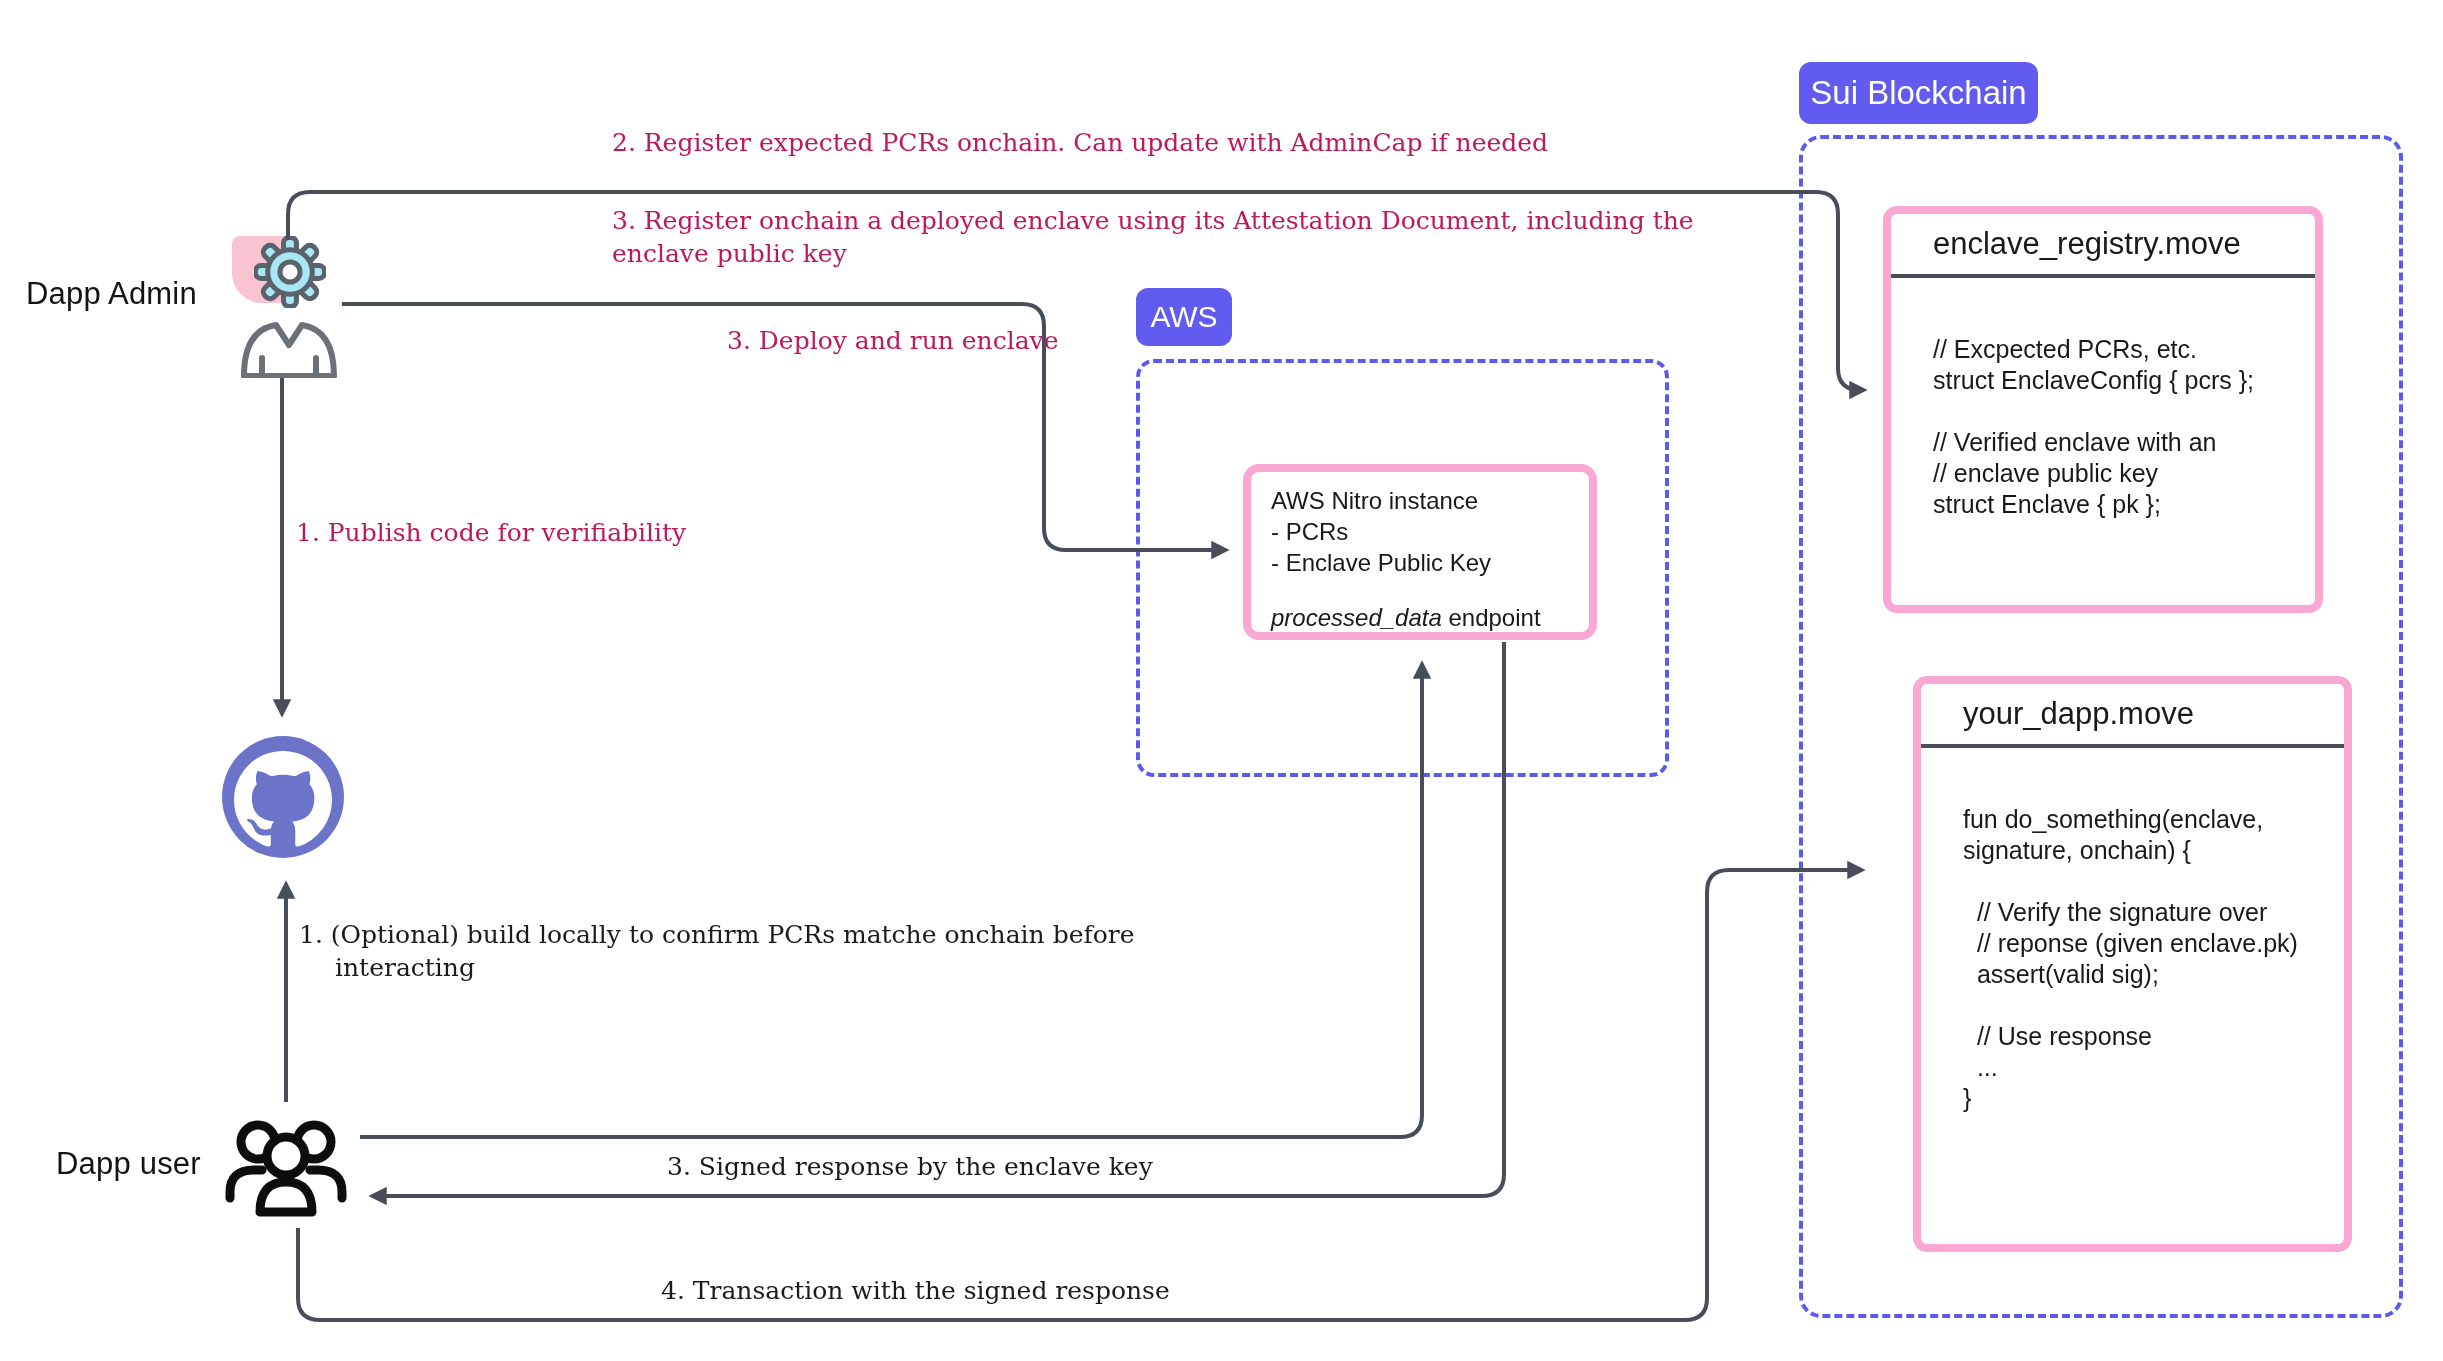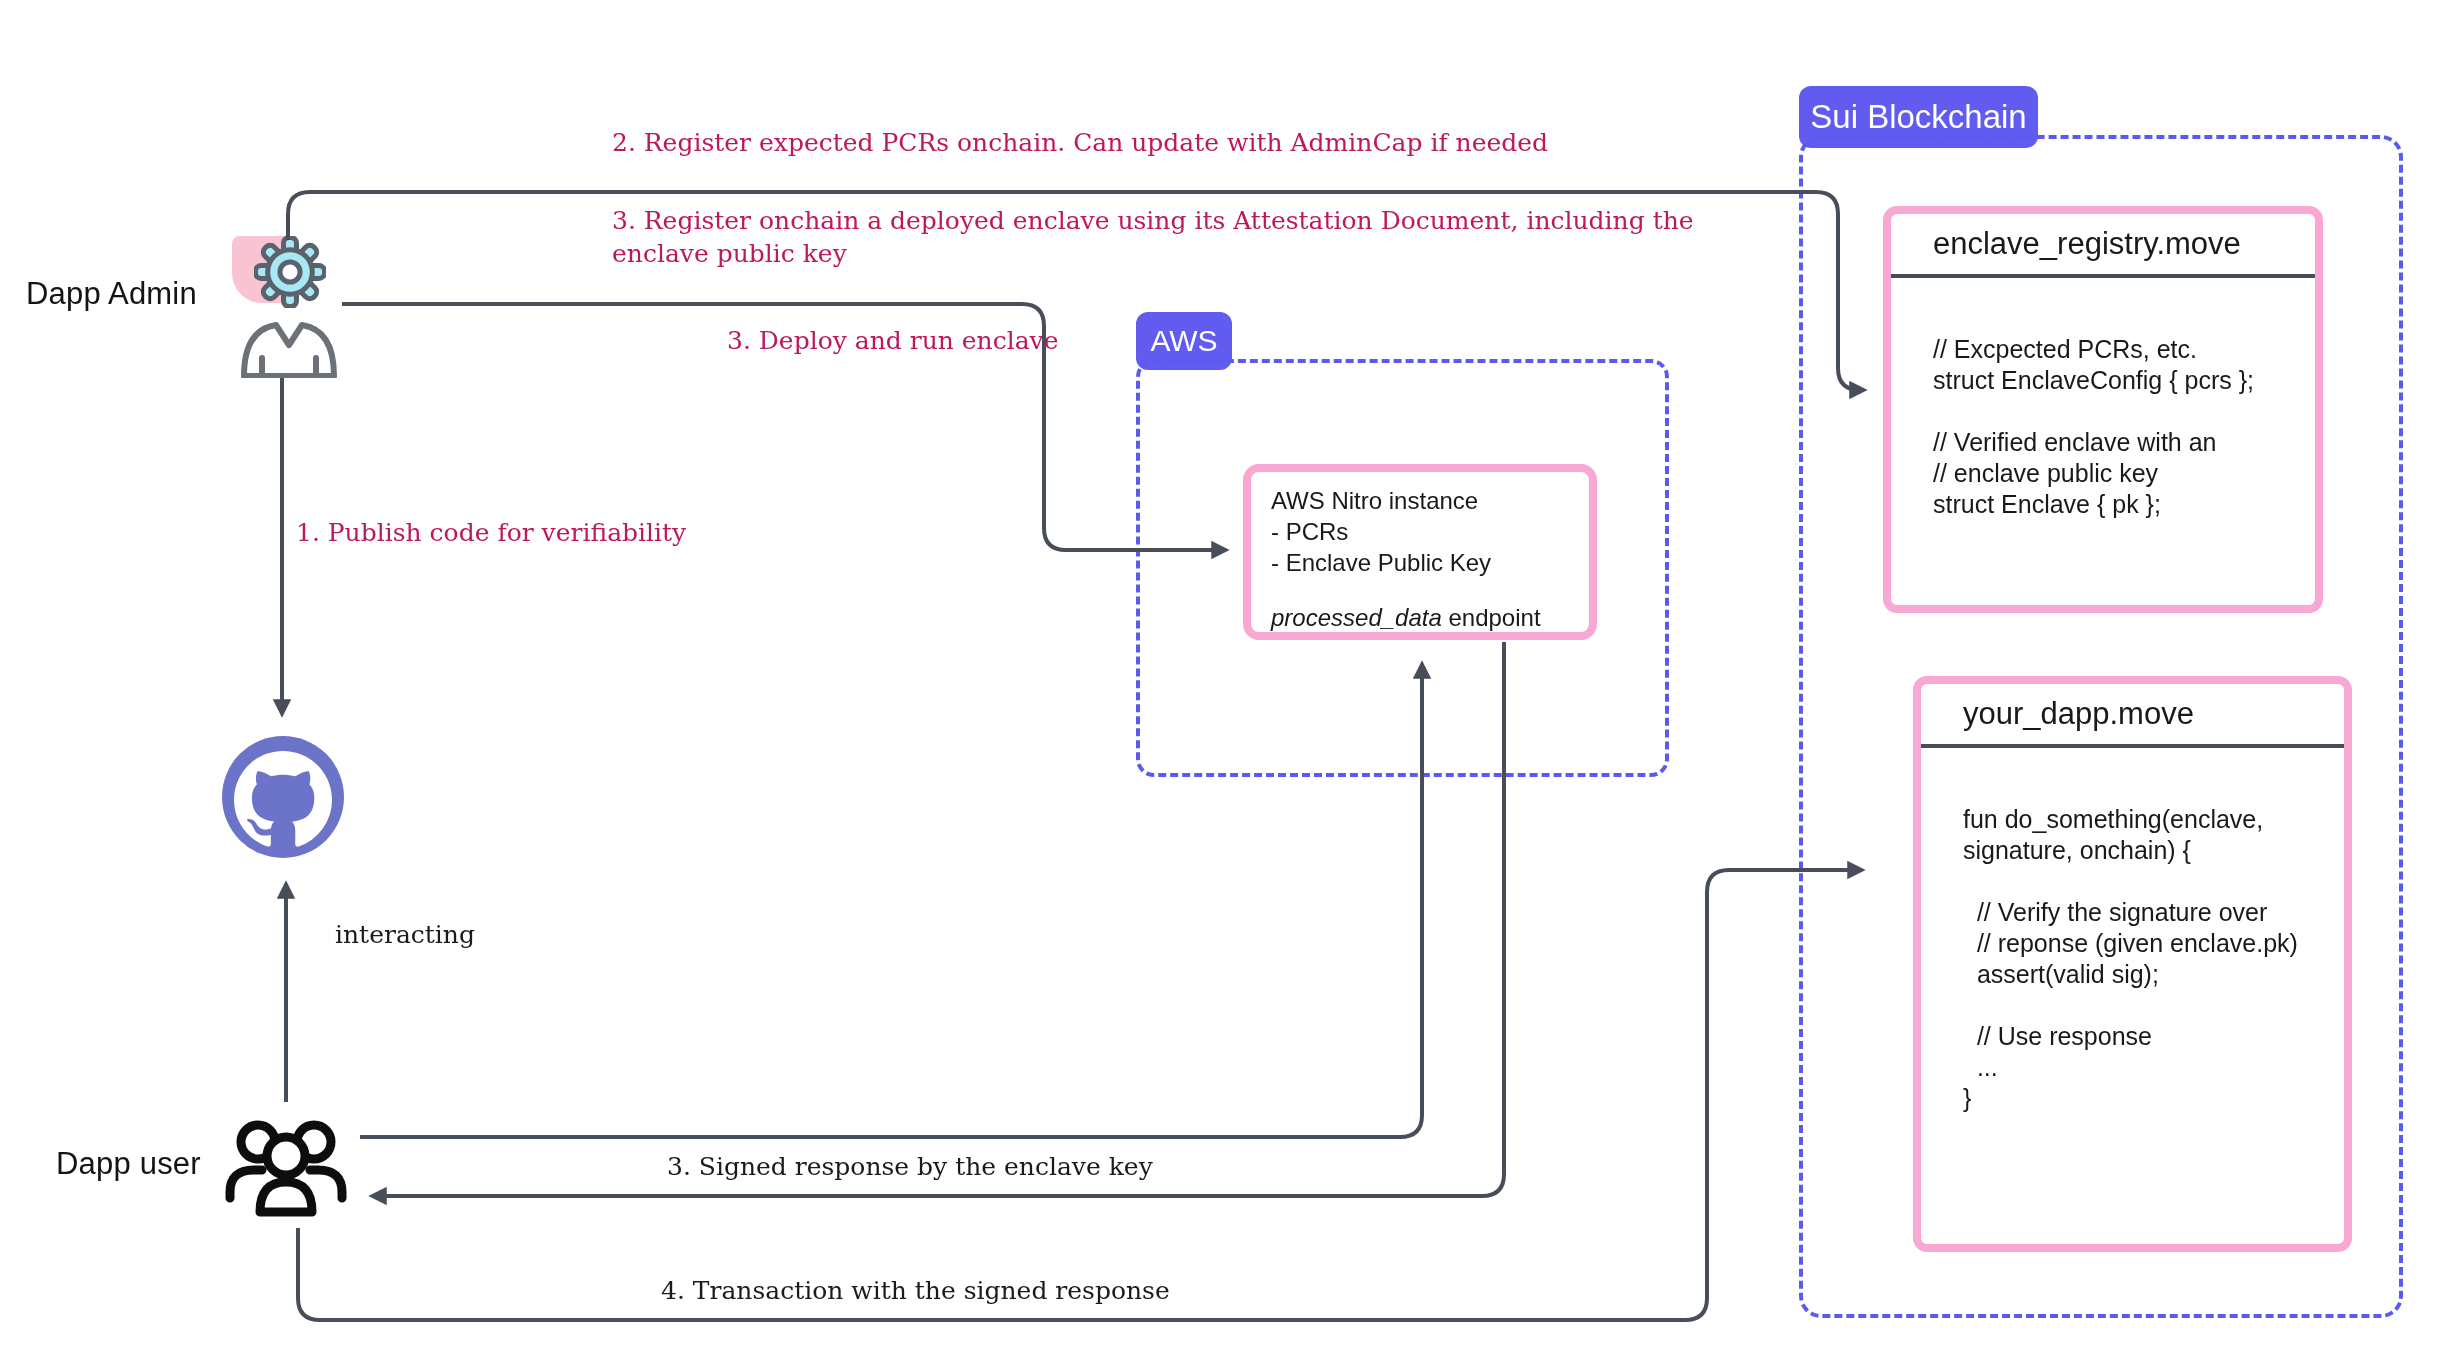--- a/index.html
+++ b/index.html
@@ -8,21 +8,21 @@
     position:relative; width:2443px; height:1361px; background:#ffffff;
     font-family:"Liberation Sans", sans-serif; overflow:hidden;
   }
   .abs { position:absolute; }
   .actor-label { font-size:31px; color:#141414; letter-spacing:0.2px; }
   .ann { font-family:"DejaVu Serif", serif; font-size:25px; line-height:33px; white-space:nowrap; }
   .ann-green { color:#be185d; }
   .ann-black { color:#1b1b1b; }
   .pill {
     background:#615BF0; color:#ffffff; border-radius:12px;
-    display:flex; align-items:center; justify-content:center;margin-top:24px;
+    display:flex; align-items:center; justify-content:center;
   }
   .pill-sui { font-size:33px; }
   .pill-aws { font-size:30px; }
   .dashed-box { border:4px dashed #5A5BEE; border-radius:18px; background:transparent; }
   .solid-box { border:8px solid #f9a8d4; border-radius:14px; background:#ffffff; color:#17191C; }
   .box-header {
     border-bottom:4px solid #474E59; height:64px; display:flex; align-items:center;
     padding-left:42px; font-size:31px; color:#17191C;
   }
   .code-body { padding:56px 8px 0 42px; font-size:25px; line-height:31px; }
@@ -82,20 +82,21 @@
   <div class="abs ann ann-green" style="left:612px; top:126px;">2. Register expected PCRs onchain. Can update with AdminCap if needed</div>
 
   <div class="abs" style="left:612px; top:204px;">
     <div class="ann ann-green">3. Register onchain a deployed enclave using its Attestation Document, including the</div>
     <div class="ann ann-green">enclave public key</div>
   </div>
 
   <div class="abs ann ann-green" style="left:727px; top:324px;">3. Deploy and run enclave</div>
 
   <div class="abs" style="left:299px; top:918px;">
+    <div class="ann ann-black">1. (Optional) build locally to confirm PCRs matche onchain before</div>
     <div class="ann ann-black" style="padding-left:36px;">interacting</div>
   </div>
 
 
   <div class="abs ann ann-black" style="left:667px; top:1150px;">3. Signed response by the enclave key</div>
 
   <div class="abs ann ann-black" style="left:661px; top:1274px;">4. Transaction with the signed response</div>
 
   <div class="abs pill pill-aws" style="left:1136px; top:288px; width:96px; height:58px;">AWS</div>
 

